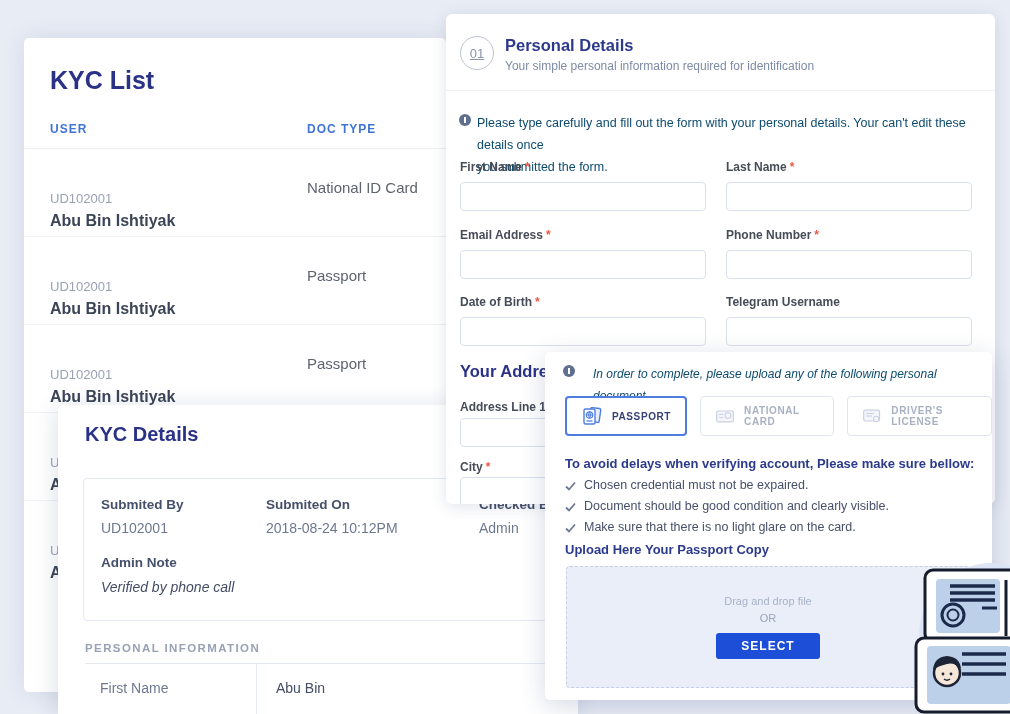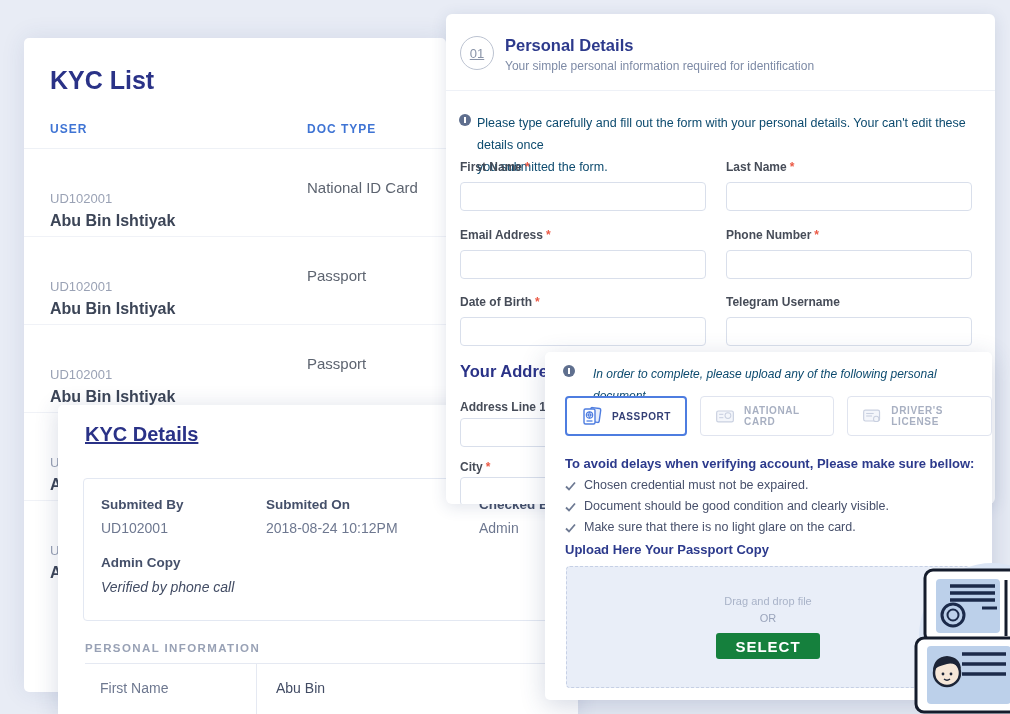--- a/index.html
+++ b/index.html
@@ -21,21 +21,21 @@
   .kl-col.c1 { left:26px; } .kl-col.c2 { left:283px; }
   .kl-rows { position:absolute; top:110px; left:0; width:100%; }
   .kl-row { position:relative; height:88px; border-bottom:1px solid #f0f2f7; cursor:pointer; }
   .kl-name { position:absolute; left:26px; top:16px; font-size:16px; font-weight:bold; color:#3c4557;margin-top:47px; }
   .kl-id { position:absolute; left:26px; top:42px; font-size:13px; color:#9aa2b5; }
   .kl-doc { position:absolute; left:283px; top:30px; font-size:15px; color:#5d6470; }
 
   
   .kyc-details { left:58px; top:405px; width:520px; height:309px;
     box-shadow:-2px 2px 22px rgba(43,63,113,.16); border-radius:5px 5px 0 0; }
-  .kyc-details h2 { position:absolute; left:27px; top:18px; font-size:20px; font-weight:bold; color:#2a3287;text-decoration:underline; }
+  .kyc-details h2 { position:absolute; left:27px; top:18px; font-size:20px; font-weight:bold; color:#2a3287; }
   .kd-card { position:absolute; left:25px; top:73px; width:478px; height:143px;
     border:1px solid #e3e8f2; border-radius:4px; }
   .kd-label { position:absolute; font-size:13.5px; font-weight:bold; color:#45506a; }
   .kd-value { position:absolute; font-size:14px; color:#6e7890; }
   .kd-section { position:absolute; left:27px; top:237px; font-size:11.5px; font-weight:bold;
     letter-spacing:1.4px; color:#98a1b5; }
   .kd-table { position:absolute; left:27px; top:258px; width:468px; border-top:1px solid #e5e9f2; display:flex; }
   .kd-cell1 { width:172px; border-right:1px solid #e5e9f2; padding:16px 0 24px 15px; font-size:14px; color:#6e7890; }
   .kd-cell2 { padding:16px 0 24px 19px; font-size:14px; color:#424c64; }
 
@@ -66,22 +66,22 @@
   .doc-btn span { font-size:10px; font-weight:bold; letter-spacing:.6px; color:#a8b0c2; }
   .doc-btn.active span { color:#333f75; }
   .u-warning { position:absolute; left:20px; top:104px; font-size:13px; font-weight:bold; color:#2c3a8c; }
   .chk { position:absolute; left:20px; font-size:12.5px; color:#47506b; }
   .chk svg { vertical-align:-2px; margin-right:8px; }
   .u-upload-h { position:absolute; left:20px; top:190px; font-size:13px; font-weight:bold; color:#2c3a8c; }
   .dropzone { position:absolute; left:21px; top:214px; width:404px; height:122px;
     background:#e9eef8; border:1px dashed #c6d0e5; border-radius:4px; text-align:center; }
   .dz-drag { margin-top:28px; font-size:11px; color:#a9b3c8; }
   .dz-or { margin-top:5px; font-size:11px; color:#9aa4bb; }
-  .dz-select { margin-top:9px; width:104px; height:26px; background:#15803d; border:none; border-radius:3px;
-    color:#fff; font-size:15px; font-weight:bold; letter-spacing:1px; cursor:pointer;
+  .dz-select { margin-top:9px; width:104px; height:26px; background:#1d4ed8; border:none; border-radius:3px;
+    color:#fff; font-size:12px; font-weight:bold; letter-spacing:1px; cursor:pointer;
     font-family:"Liberation Sans", sans-serif; }
 
   .illus { position:absolute; left:903px; top:550px; width:107px; height:164px; }
 
   .z1{z-index:1}.z2{z-index:2}.z3{z-index:3}.z4{z-index:4}.z5{z-index:5}
 </style>
 </head>
 <body>
 
 <div class="panel kyc-list z1">
@@ -121,21 +121,21 @@
 
 <div class="panel kyc-details z2">
   <h2>KYC Details</h2>
   <div class="kd-card">
     <span class="kd-label" style="left:17px; top:18px;">Submited By</span>
     <span class="kd-value" style="left:17px; top:41px;">UD102001</span>
     <span class="kd-label" style="left:182px; top:18px;">Submited On</span>
     <span class="kd-value" style="left:182px; top:41px;">2018-08-24 10:12PM</span>
     <span class="kd-label" style="left:395px; top:18px;">Checked By</span>
     <span class="kd-value" style="left:395px; top:41px;">Admin</span>
-    <span class="kd-label" style="left:17px; top:76px;">Admin Copy</span>
+    <span class="kd-label" style="left:17px; top:76px;">Admin Note</span>
     <span class="kd-value" style="left:17px; top:100px; color:#424c64;font-style:italic;">Verified by phone call</span>
   </div>
   <span class="kd-section">PERSONAL INFORMATION</span>
   <div class="kd-table">
     <div class="kd-cell1">First Name</div>
     <div class="kd-cell2">Abu Bin</div>
   </div>
 </div>
 
 <div class="panel personal-details z3">

